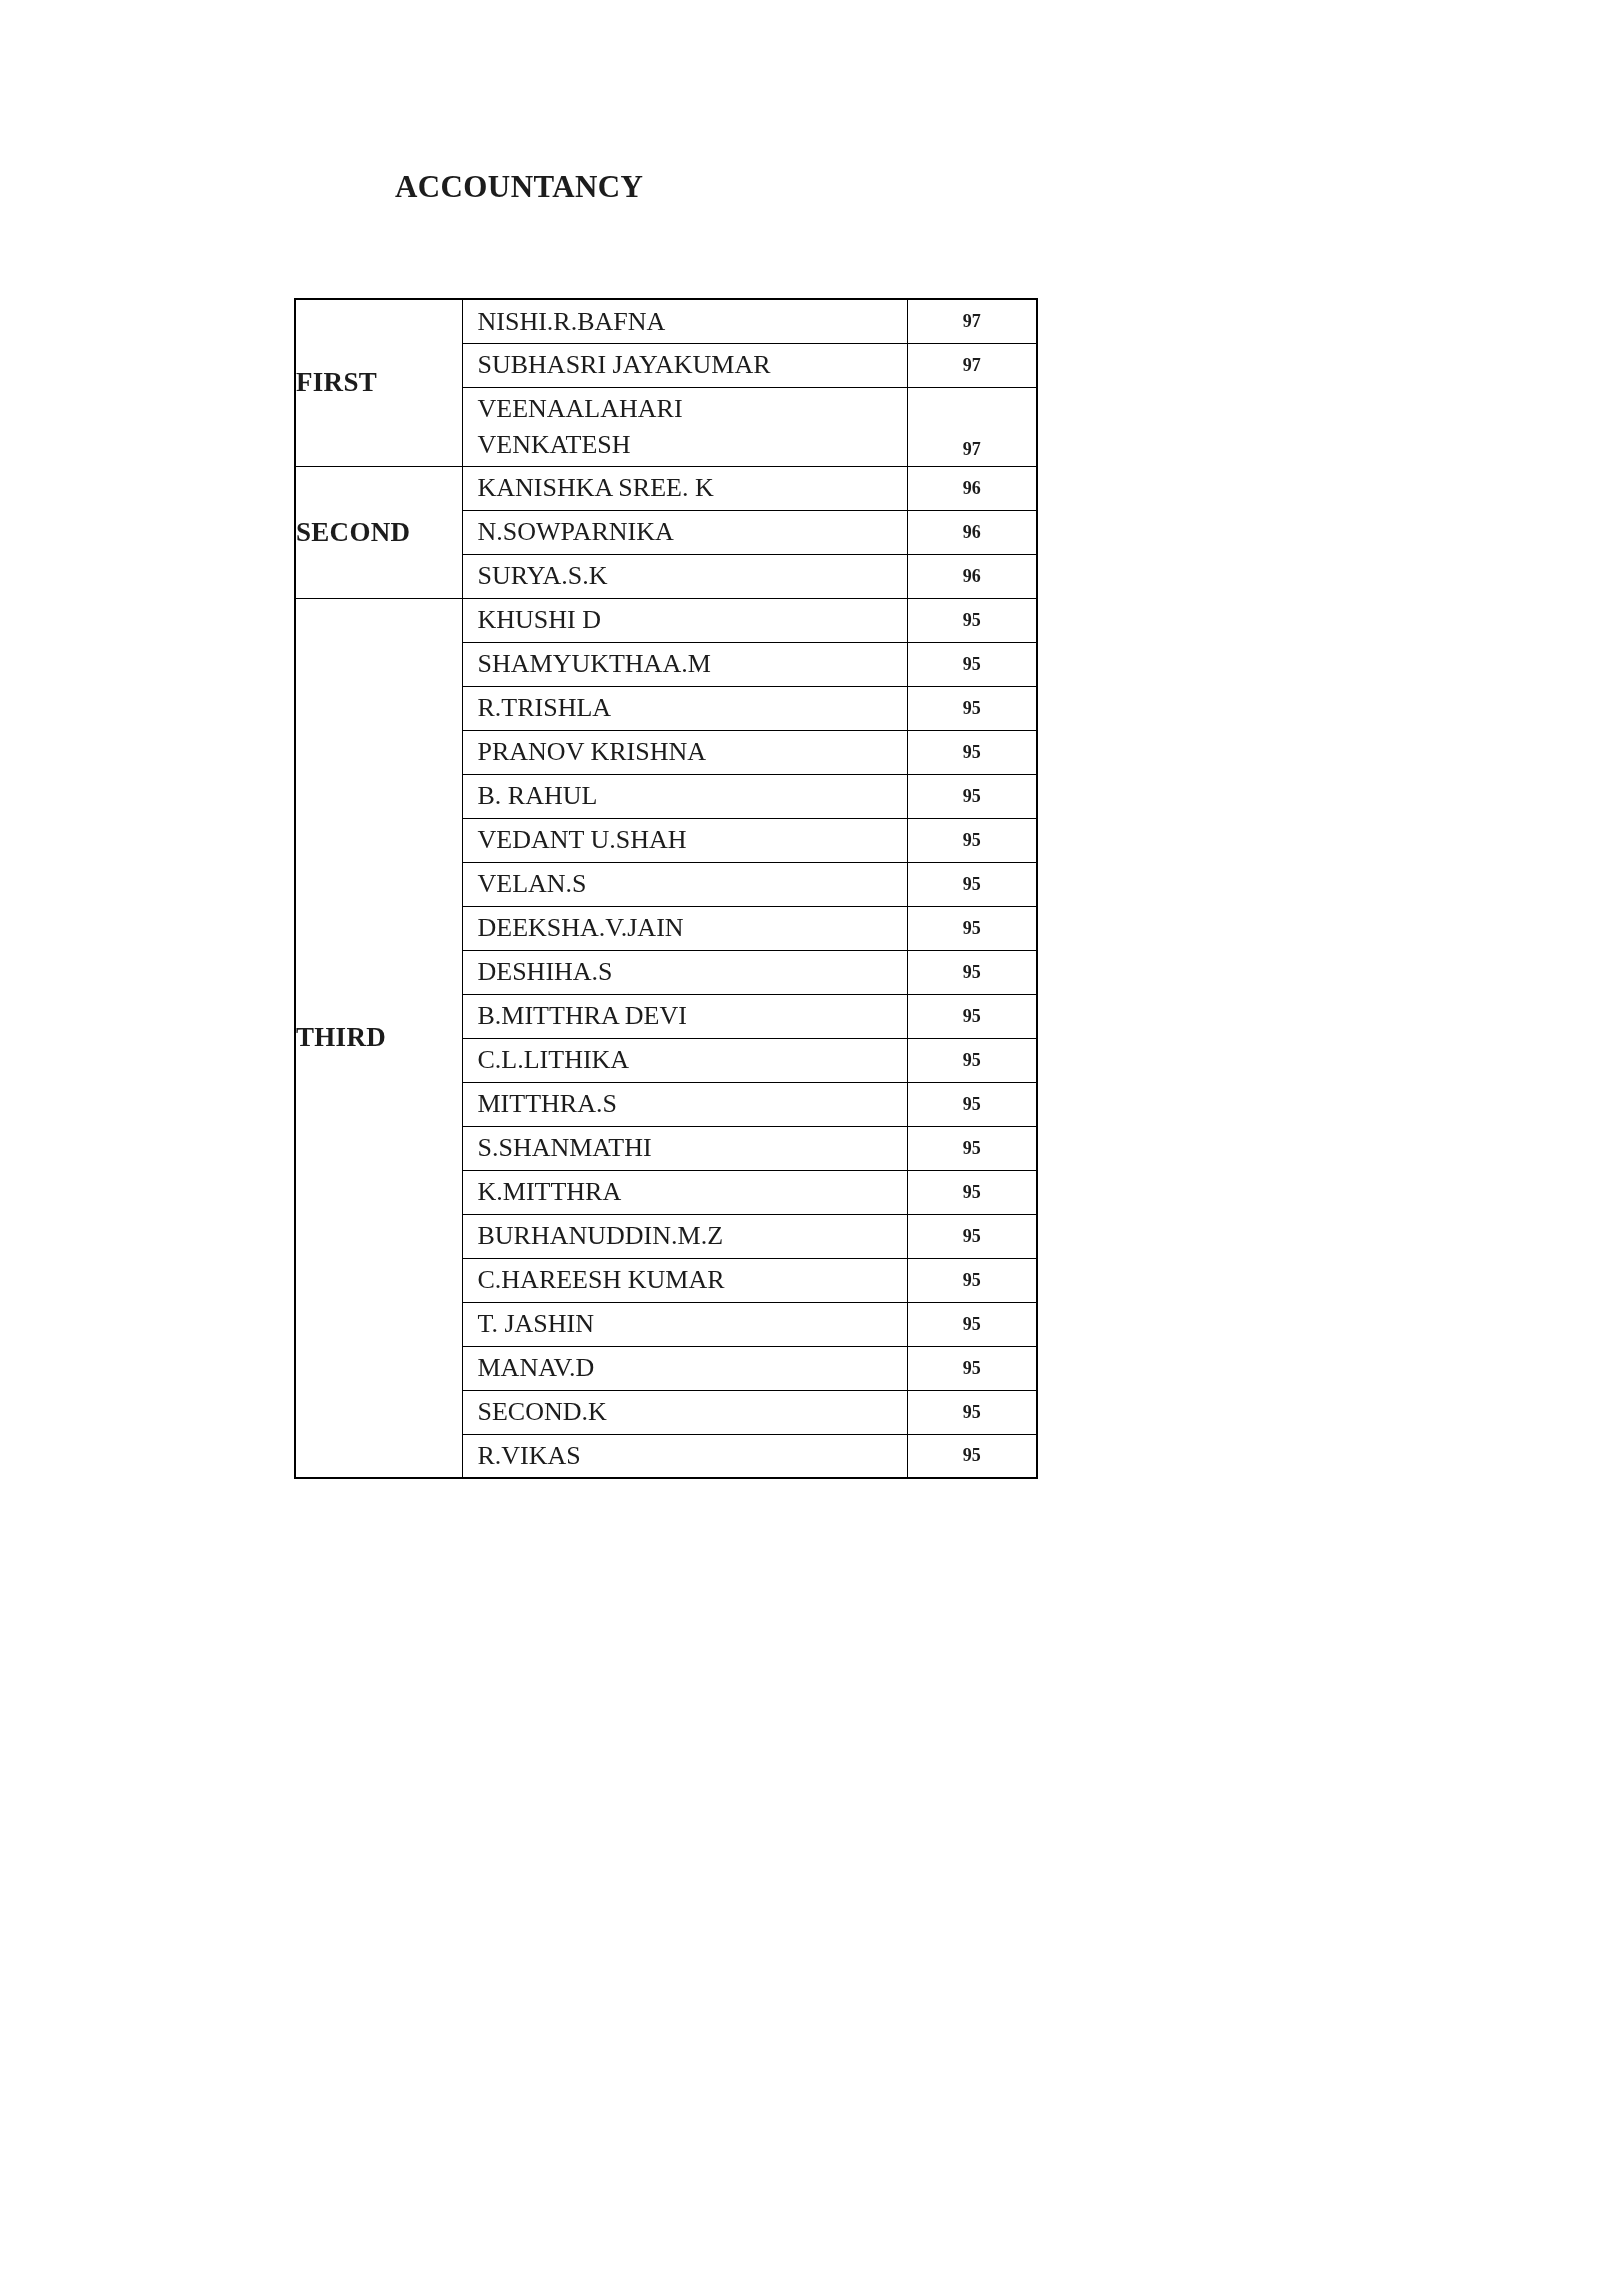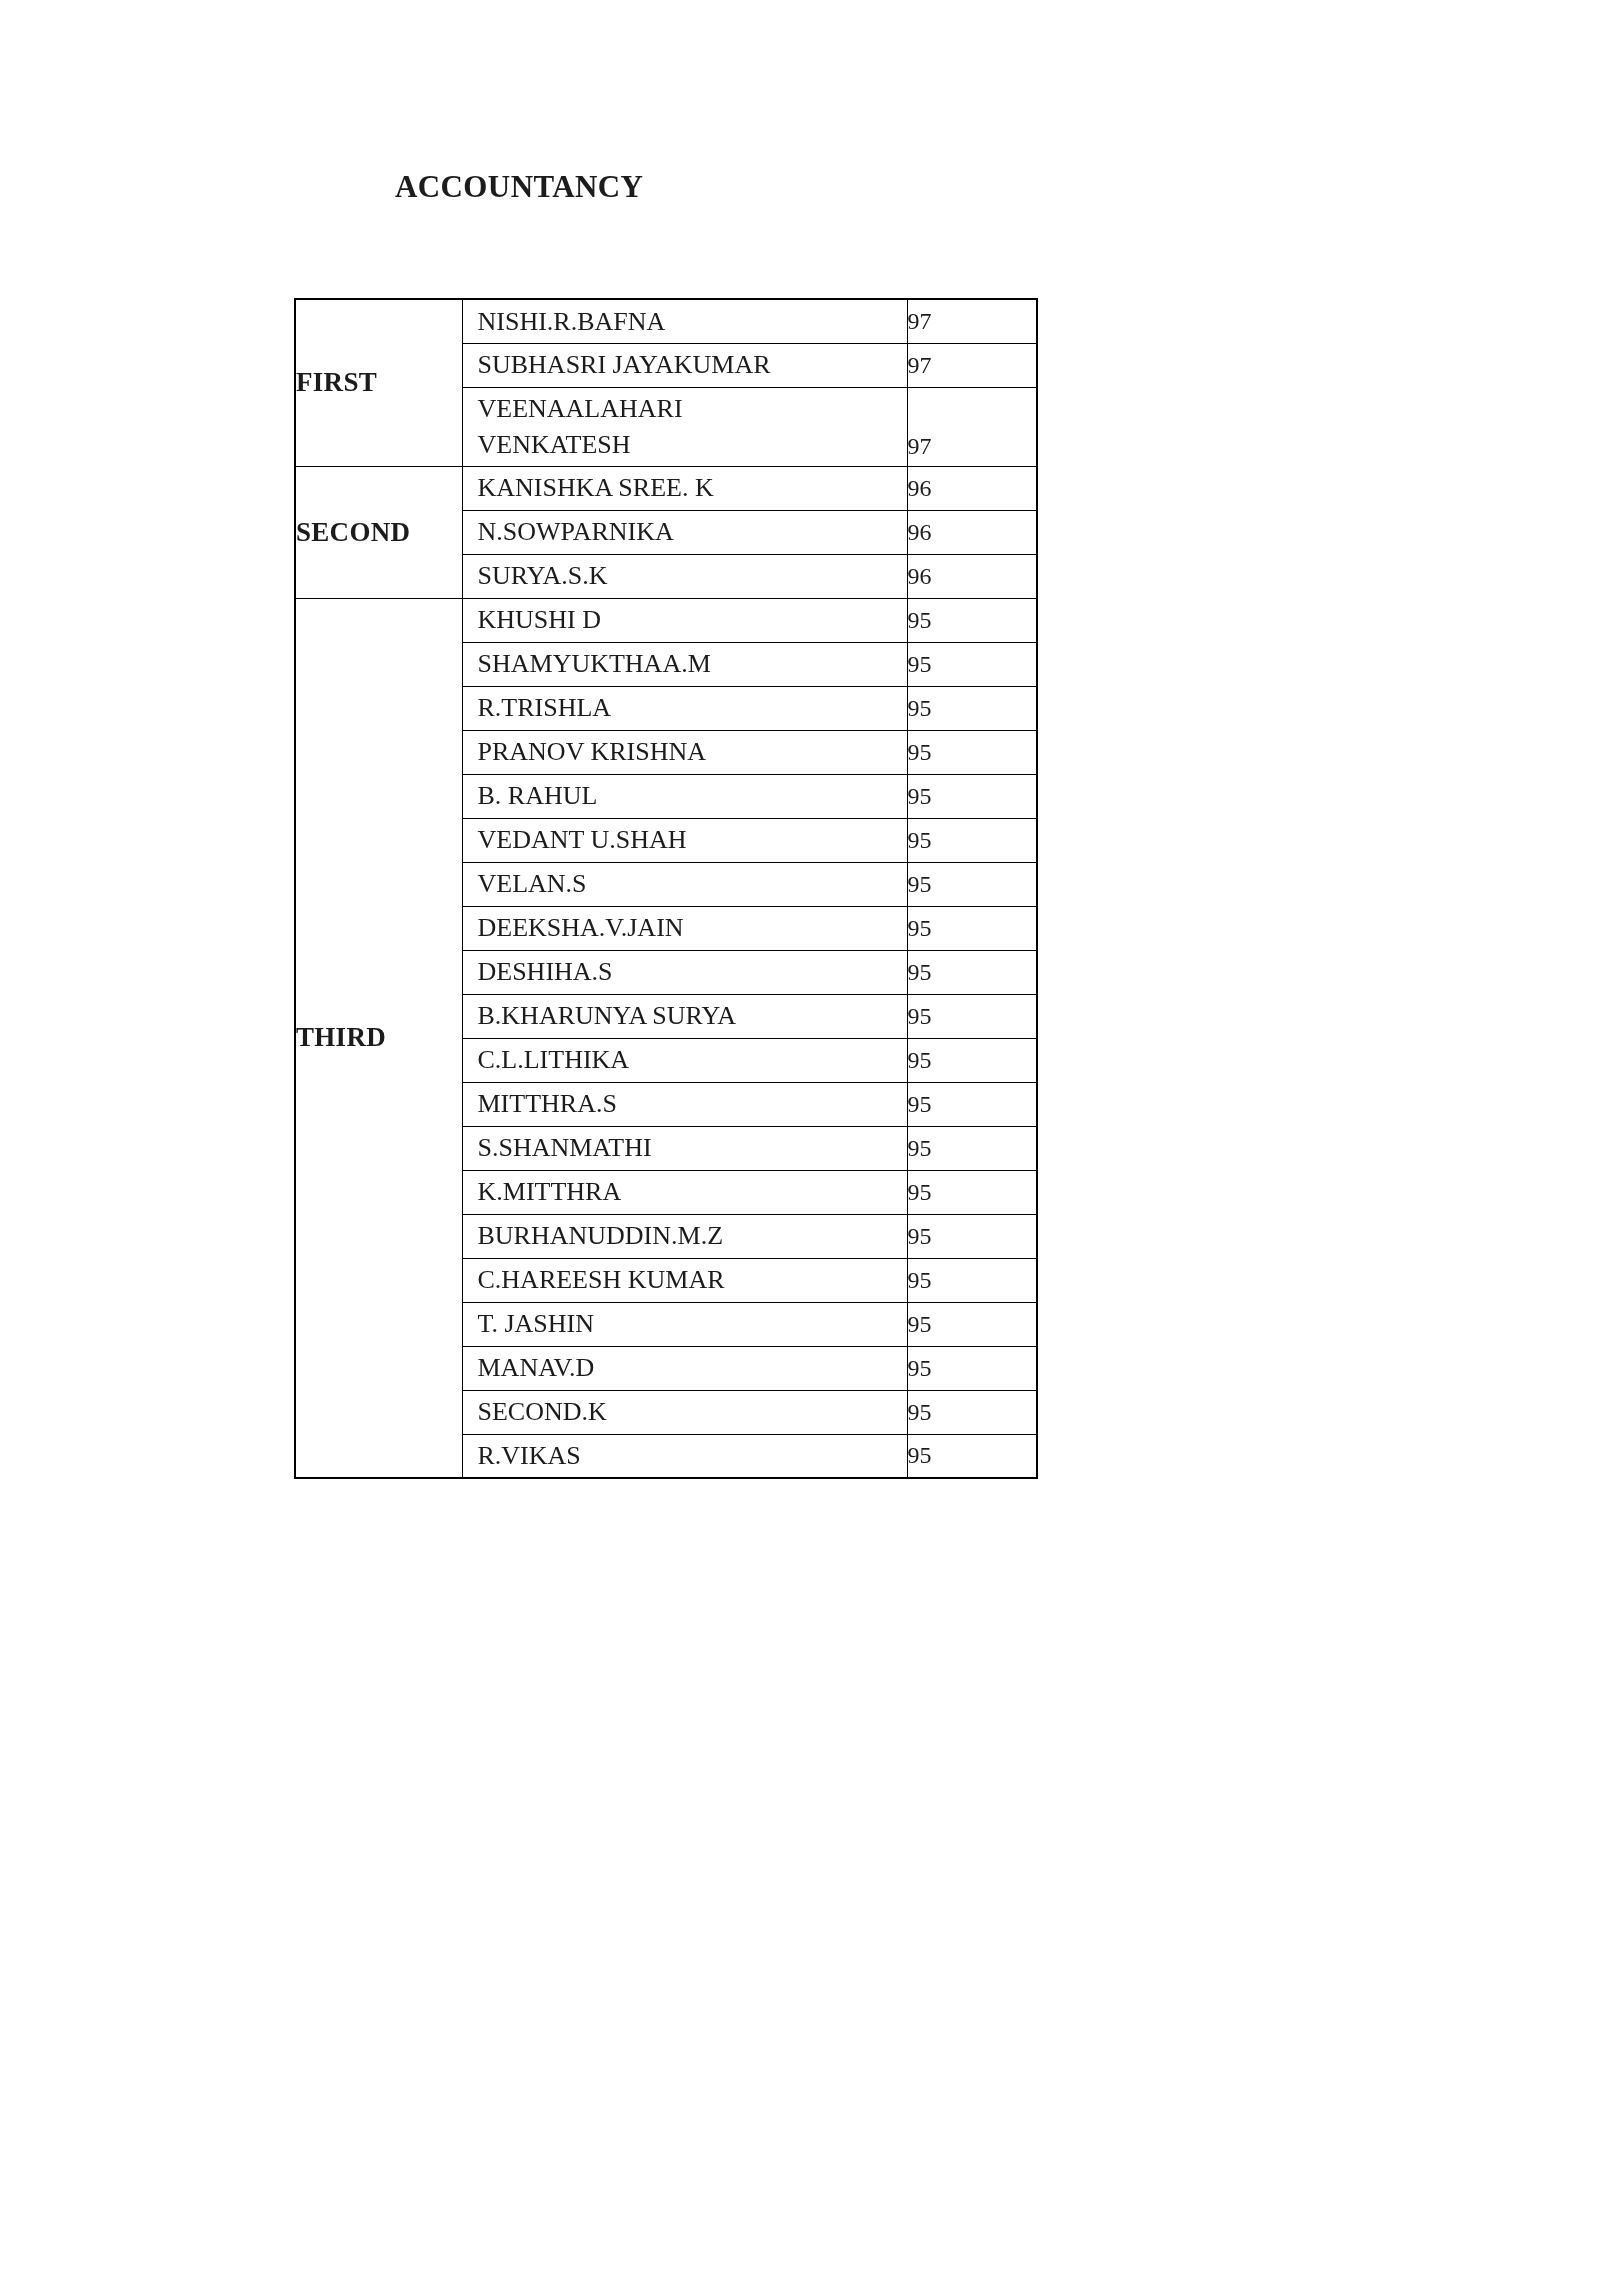--- a/index.html
+++ b/index.html
@@ -52,23 +52,24 @@
   }
   .name-cell {
     padding-left: 15px !important;
     font-size: 26px;
     vertical-align: middle;
     white-space: pre-line;
     line-height: 1.35;
     margin-top: 36px;
   }
   .score-cell {
-    text-align: left;
+    text-align: center;
     vertical-align: middle;
-    font-size: 24px;
+    font-size: 18px;
+    font-weight: bold;
   }
   .score-cell.bottom {
     vertical-align: bottom;
     padding-bottom: 5.4px !important;
   }
 </style>
 </head>
 <body>
 
 <div class="page">
@@ -139,21 +140,21 @@
         </tr>
         <tr>
           <td class="name-cell">DEEKSHA.V.JAIN</td>
           <td class="score-cell">95</td>
         </tr>
         <tr>
           <td class="name-cell">DESHIHA.S</td>
           <td class="score-cell">95</td>
         </tr>
         <tr>
-          <td class="name-cell">B.KHARUNYA SURYA</td>
+          <td class="name-cell">B.MITTHRA DEVI</td>
           <td class="score-cell">95</td>
         </tr>
         <tr>
           <td class="name-cell">C.L.LITHIKA</td>
           <td class="score-cell">95</td>
         </tr>
         <tr>
           <td class="name-cell">MITTHRA.S</td>
           <td class="score-cell">95</td>
         </tr>

